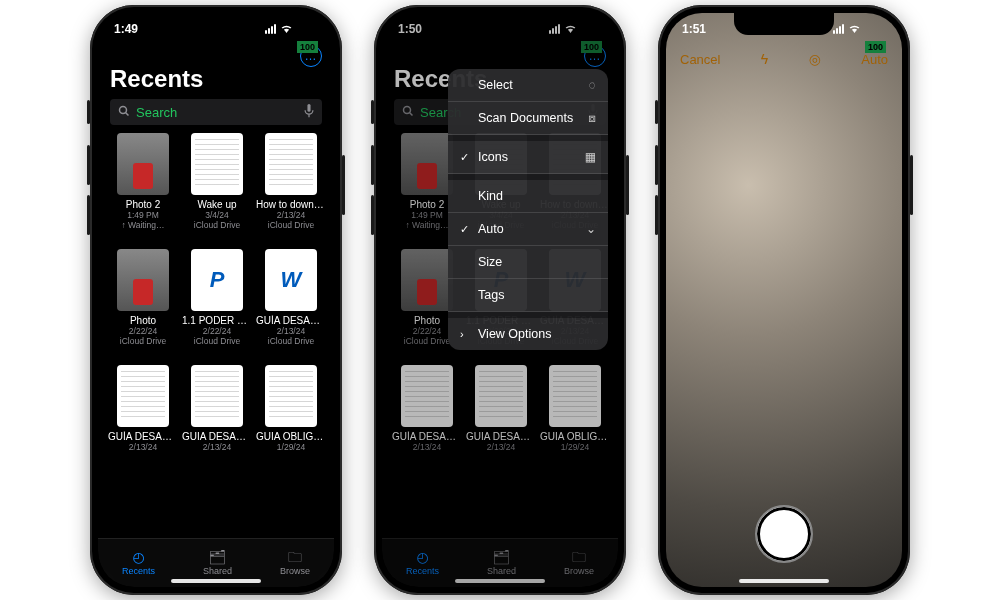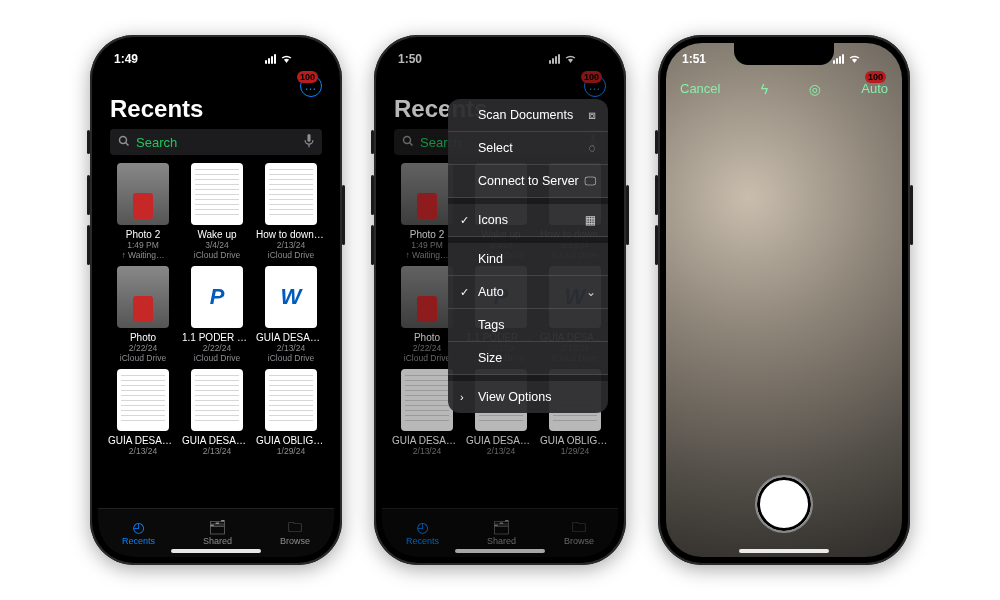--- a/index.html
+++ b/index.html
@@ -14,21 +14,21 @@
     overflow: hidden;
   }
   .stage {
     display: flex;
     gap: 32px;
     justify-content: center;
     align-items: center;
   }
   .phone {
     width: 252px;
-    height: 530px;
+    height: 590px;
     background: #000;
     border-radius: 44px;
     padding: 8px;
     box-sizing: border-box;
     position: relative;
     box-shadow: inset 0 0 0 2px #2a2a2a, 0 4px 20px rgba(0,0,0,.35);
   }
   .side-btn { position:absolute; background:#1a1a1a; border-radius:2px; }
   .side-btn.l1 { left:-3px; top:95px;  width:3px; height:24px; }
   .side-btn.l2 { left:-3px; top:140px; width:3px; height:40px; }
@@ -64,26 +64,26 @@
     font-size: 12px;
     font-weight: 600;
     position: relative;
     z-index: 10;
   }
   .status-right { display: flex; align-items: center; gap: 4px; }
   .sig { display:flex; gap:1px; align-items:flex-end; }
   .sig i { width:2px; background:#fff; display:block; border-radius:1px; }
   .sig i:nth-child(1){height:4px}.sig i:nth-child(2){height:6px}.sig i:nth-child(3){height:8px}.sig i:nth-child(4){height:10px}
   .batt {
-    background: #b91c1c;
+    background: #15803d;
     color: #000;
     font-size: 9px;
     font-weight: 700;
     padding: 1px 3px;
-    border-radius: 6px;
+    border-radius: 0;
     margin-top: 36px;
   }
   .header-row {
     display: flex;
     justify-content: flex-end;
     padding: 0 12px 2px;
     height: 18px;
   }
   .more-btn {
     width: 20px; height:20px;
@@ -106,21 +106,21 @@
     display:flex;align-items:center;
     padding:5px 8px;
     color:#22c55e;
     font-size: 13px;
   }
   .search .sicon { margin-right:6px; font-size:12px; }
   .mic { margin-left:auto; font-size:11px; }
   .grid {
     display:grid;
     grid-template-columns: repeat(3,1fr);
-    gap: 6px 4px;
+    gap: 19px 4px;
     padding: 0 10px 50px;
   }
   .file { display:flex; flex-direction:column; align-items:center; text-align:center; }
   .thumb {
     width: 52px; height: 62px;
     background: #fff;
     border-radius: 4px;
     margin-bottom: 4px;
     position:relative;
     overflow:hidden;
@@ -178,24 +178,24 @@
   .check.on{visibility:visible;}
   .picon{ font-size:12px; color:#ccc;}
   .sep { height:6px; background:rgba(0,0,0,.35); border:0;}
 
   
   .camera { position:absolute; inset:0;
     background: radial-gradient(circle at 35% 30%, #c9beae 0%, #8d8478 35%, #4e4a44 75%, #2e2c29 100%);
   }
   .cam-top {
     position:absolute; top:32px; left:0; right:0;
-    display:flex; justify-content:space-between; align-items:flex-start;
+    display:flex; justify-content:space-between; align-items:center;
     padding: 6px 14px;
     font-size: 13px;
-    color:#86efac;
+    color:#a16207;
     z-index:5;
   }
   .cam-top .ico{ font-size:14px;}
   .shutter {
     position:absolute; bottom:24px; left:50%; transform:translateX(-50%);
     width:54px;height:54px;border-radius:50%;
     background:#fff;
     box-shadow: 0 0 0 3px #000 inset, 0 0 0 5px #fff inset;
     border: 2px solid #888;
   }
@@ -433,37 +433,30 @@
             <span>Browse</span>
           </div>
       </div>
       <div class="home-ind"></div>
 
       <div class="dim"></div>
       <div class="popover">
         <div class="prow">
             <span class="pl">
               <span class="check"></span>
+              <span>Select</span>
+            </span>
+            <span class="picon">◌</span>
+          </div>
+        <div class="prow">
+            <span class="pl">
+              <span class="check"></span>
               <span>Scan Documents</span>
             </span>
             <span class="picon">⧈</span>
-          </div>
-        <div class="prow">
-            <span class="pl">
-              <span class="check"></span>
-              <span>Select</span>
-            </span>
-            <span class="picon">◌</span>
-          </div>
-        <div class="prow">
-            <span class="pl">
-              <span class="check"></span>
-              <span>Connect to Server</span>
-            </span>
-            <span class="picon">🖵</span>
           </div>
         <div class="sep"></div>
         <div class="prow">
             <span class="pl">
               <span class="check on">✓</span>
               <span>Icons</span>
             </span>
             <span class="picon">▦</span>
           </div>
         <div class="sep"></div>
@@ -476,27 +469,27 @@
         <div class="prow">
             <span class="pl">
               <span class="check on">✓</span>
               <span>Auto</span>
             </span>
             <span class="picon">⌄</span>
           </div>
         <div class="prow">
             <span class="pl">
               <span class="check"></span>
+              <span>Size</span>
+            </span>
+          </div>
+        <div class="prow">
+            <span class="pl">
+              <span class="check"></span>
               <span>Tags</span>
-            </span>
-          </div>
-        <div class="prow">
-            <span class="pl">
-              <span class="check"></span>
-              <span>Size</span>
             </span>
           </div>
         <div class="sep"></div>
         <div class="prow">
             <span class="pl">
               <span class="check on">›</span>
               <span>View Options</span>
             </span>
           </div>
       </div>

